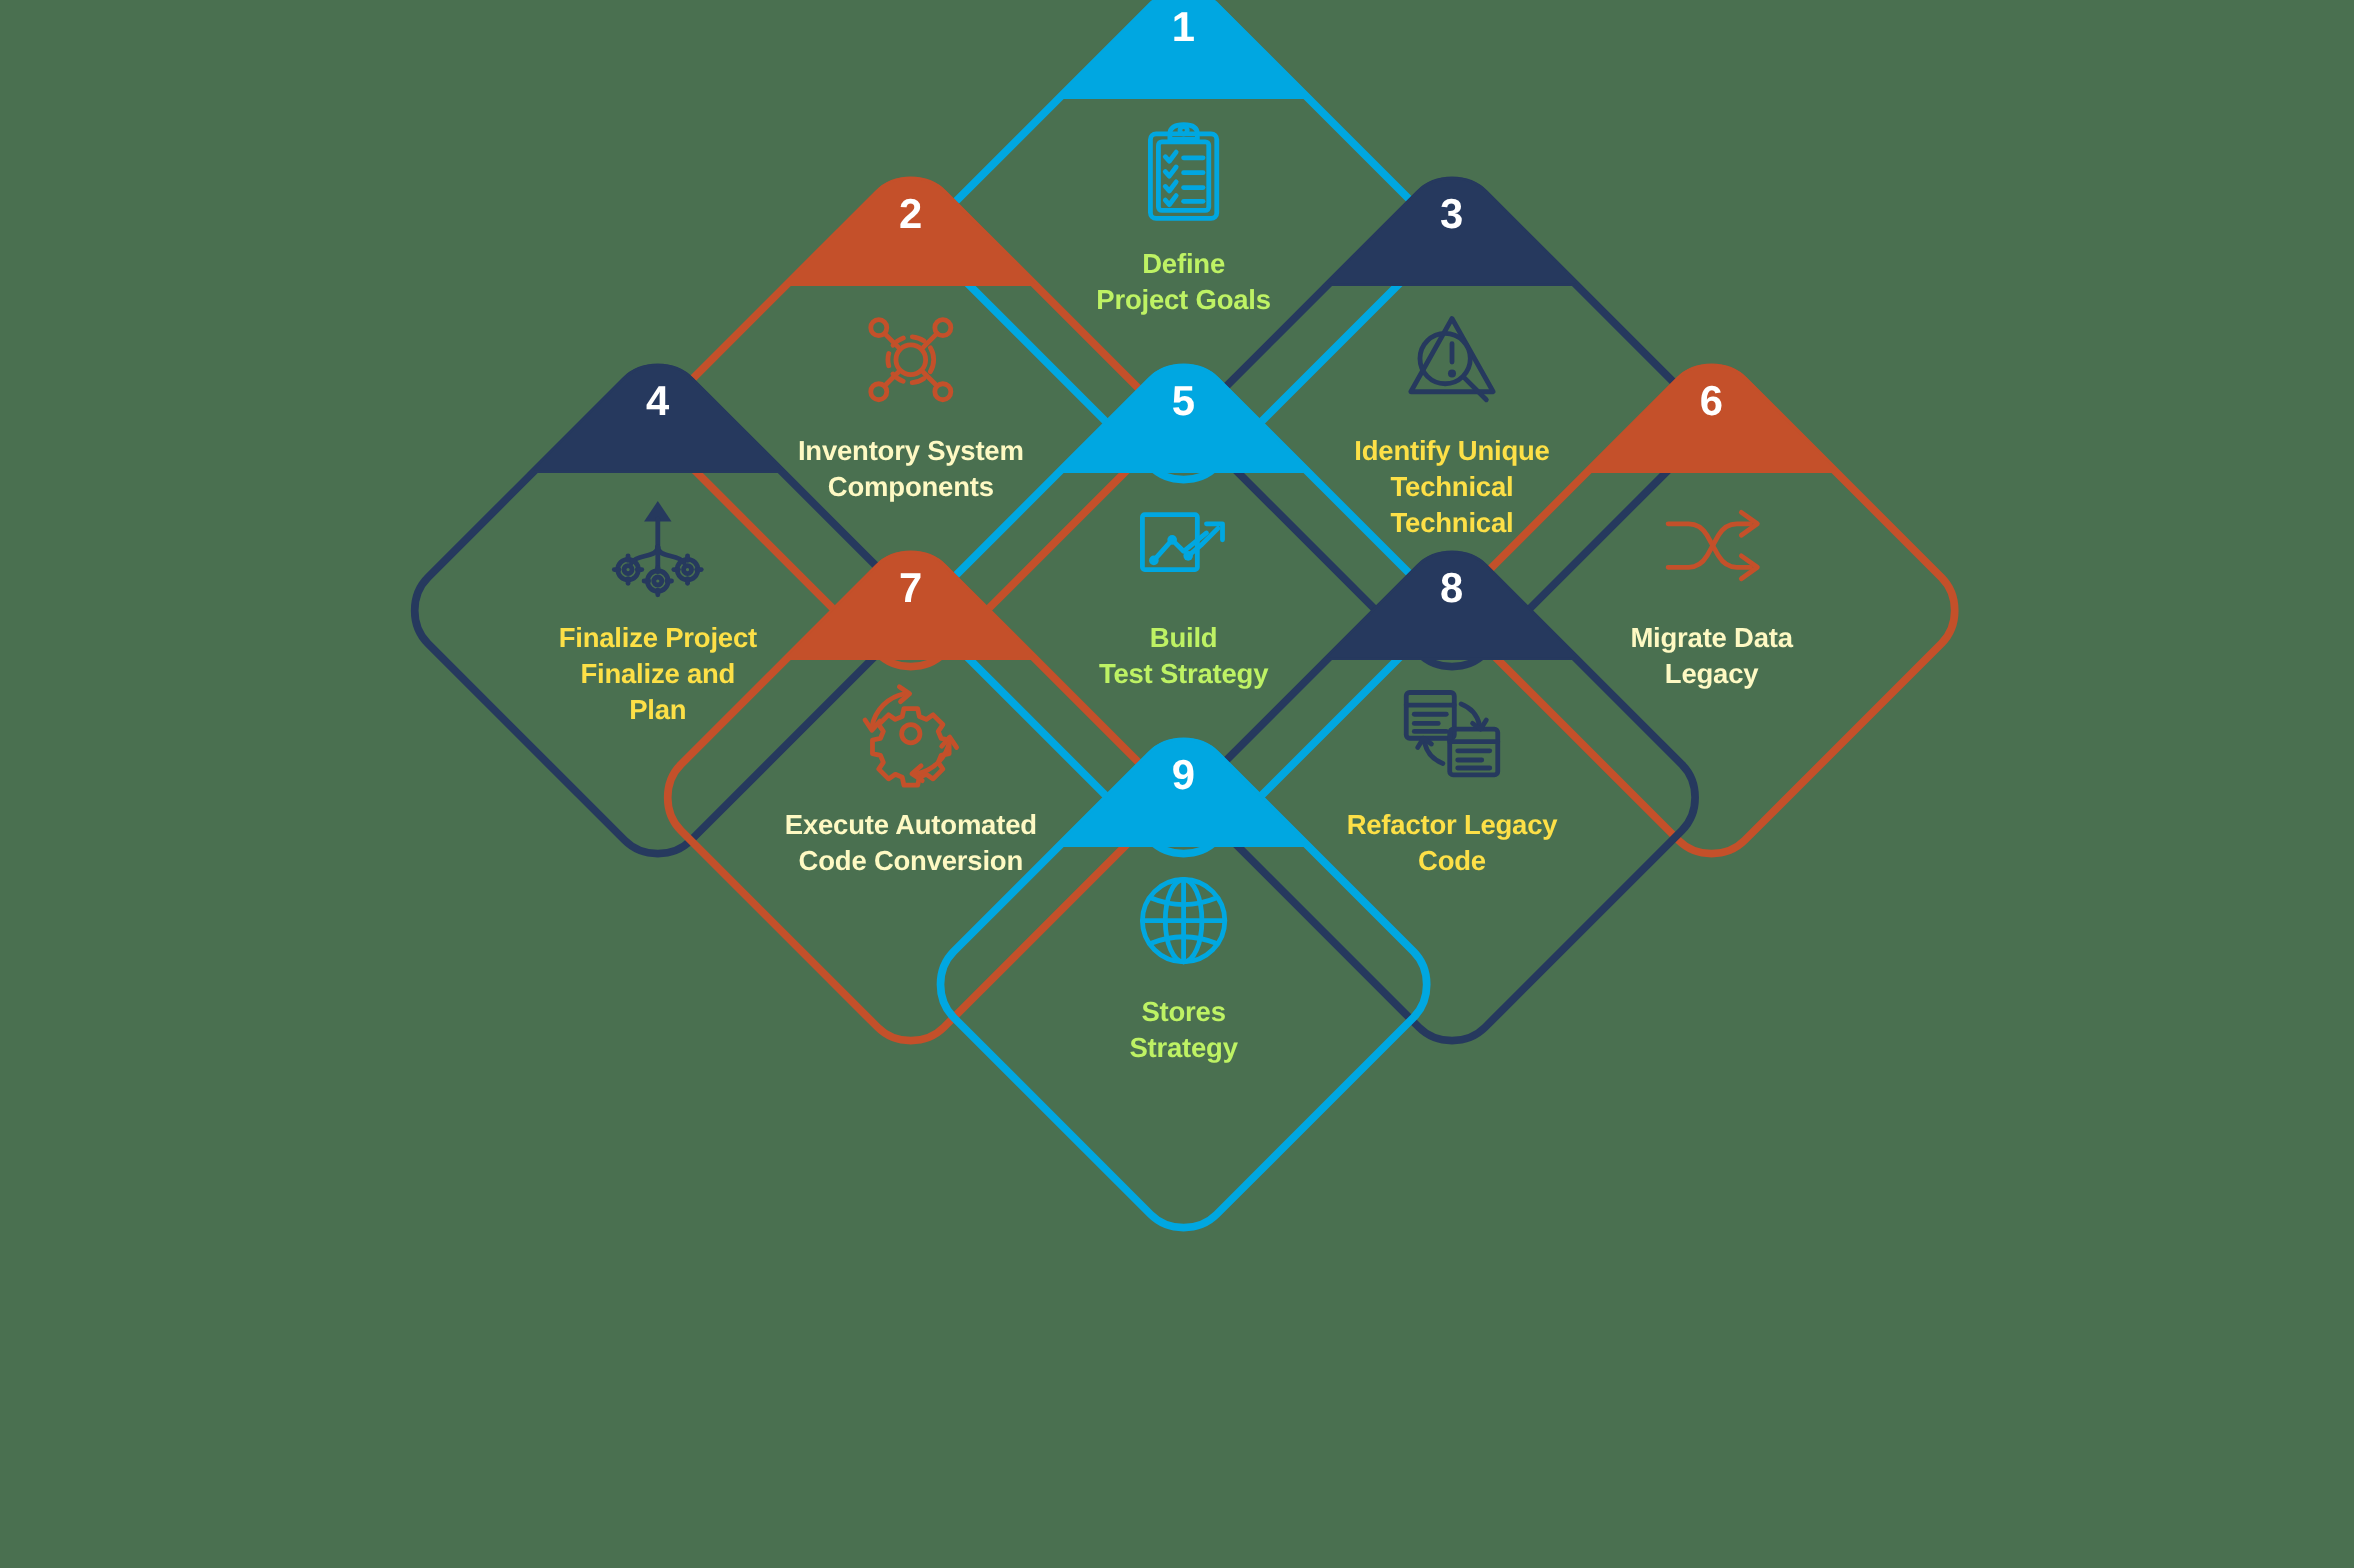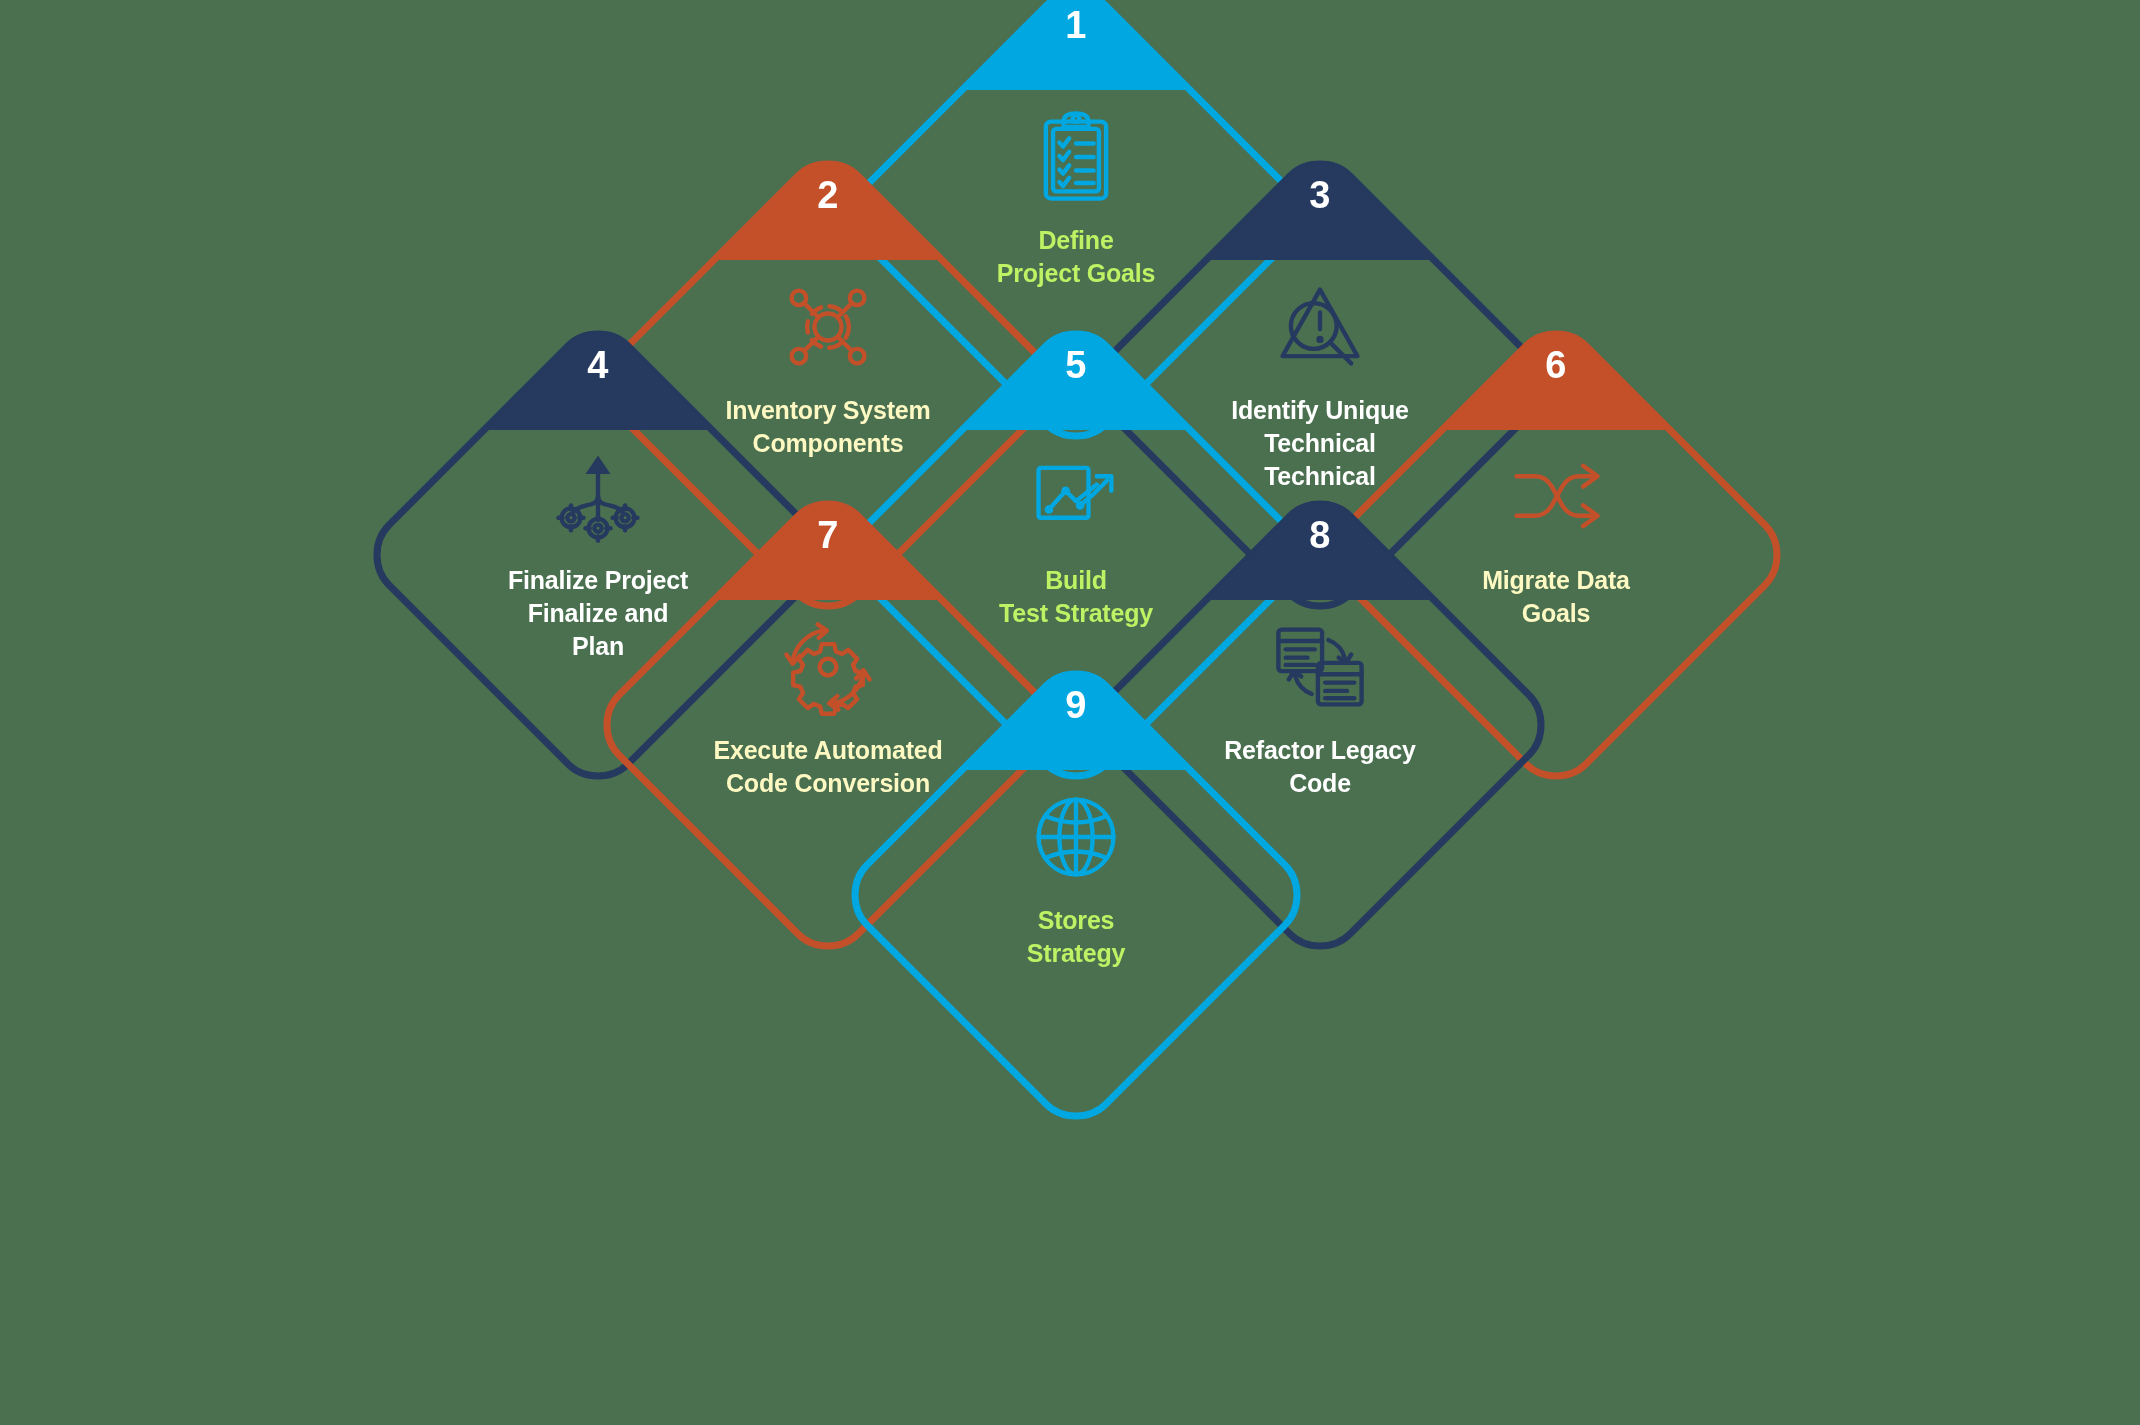--- a/index.html
+++ b/index.html
@@ -75,21 +75,21 @@
     width: 330px;
     text-align: center;
     font-size: 25px;
     font-weight: bold;
     line-height: 1.32;
     letter-spacing: -0.2px;
   }
   
   .c-blue  .label { color: #bef264; }
   .c-orange .label { color: #fef9c3; }
-  .c-navy  .label { color: #ffffff; }
+  .c-navy  .label { color: #fde047; }
 </style>
 </head>
 <body>
 
 <div id="stage">
     <div class="node c-blue" style="left: 845px; top: -16px;">
       <div class="diamond-wrap">
         <svg class="diamond" viewBox="0 0 462 462" aria-hidden="true">
           <path d="M231,10 Q249,10 261,22 L440,201 Q452,213 452,231 Q452,249 440,261 L261,440 Q249,452 231,452 Q213,452 201,440 L22,261 Q10,249 10,231 Q10,213 22,201 L201,22 Q213,10 231,10 Z" fill="none" stroke="#00a7e1" stroke-width="7"></path>
           <path d="M231,8 Q250,8 262,20 L347,105 L115,105 L200,20 Q212,8 231,8 Z" fill="#00a7e1" stroke="#00a7e1" stroke-width="2"></path>
@@ -245,21 +245,21 @@
       <div class="icon">
         <svg viewBox="0 0 100 100">
           <path d="M12 30 H30 Q40 30 46 40 L56 58 Q62 68 72 68 H84" fill="none" stroke="#c4502a" stroke-width="4.2" stroke-linecap="round" stroke-linejoin="round"></path>
           <path d="M12 68 H30 Q40 68 46 58 L56 40 Q62 30 72 30 H84" fill="none" stroke="#c4502a" stroke-width="4.2" stroke-linecap="round" stroke-linejoin="round"></path>
           <path d="M76 20 L90 30 L76 40" fill="none" stroke="#c4502a" stroke-width="4.2" stroke-linecap="round" stroke-linejoin="round"></path>
           <path d="M76 58 L90 68 L76 78" fill="none" stroke="#c4502a" stroke-width="4.2" stroke-linecap="round" stroke-linejoin="round"></path>
         </svg>
       </div>
       <div class="label">
         <div>Migrate Data</div>
-        <div>Goals</div>
+        <div>Legacy</div>
       </div>
     </div>
     <div class="node c-orange" style="left: 597px; top: 494px;">
       <div class="diamond-wrap">
         <svg class="diamond" viewBox="0 0 462 462" aria-hidden="true">
           <path d="M231,10 Q249,10 261,22 L440,201 Q452,213 452,231 Q452,249 440,261 L261,440 Q249,452 231,452 Q213,452 201,440 L22,261 Q10,249 10,231 Q10,213 22,201 L201,22 Q213,10 231,10 Z" fill="none" stroke="#c4502a" stroke-width="7"></path>
           <path d="M231,8 Q250,8 262,20 L347,105 L115,105 L200,20 Q212,8 231,8 Z" fill="#c4502a" stroke="#c4502a" stroke-width="2"></path>
         </svg>
       </div>
       <div class="num">7</div>

